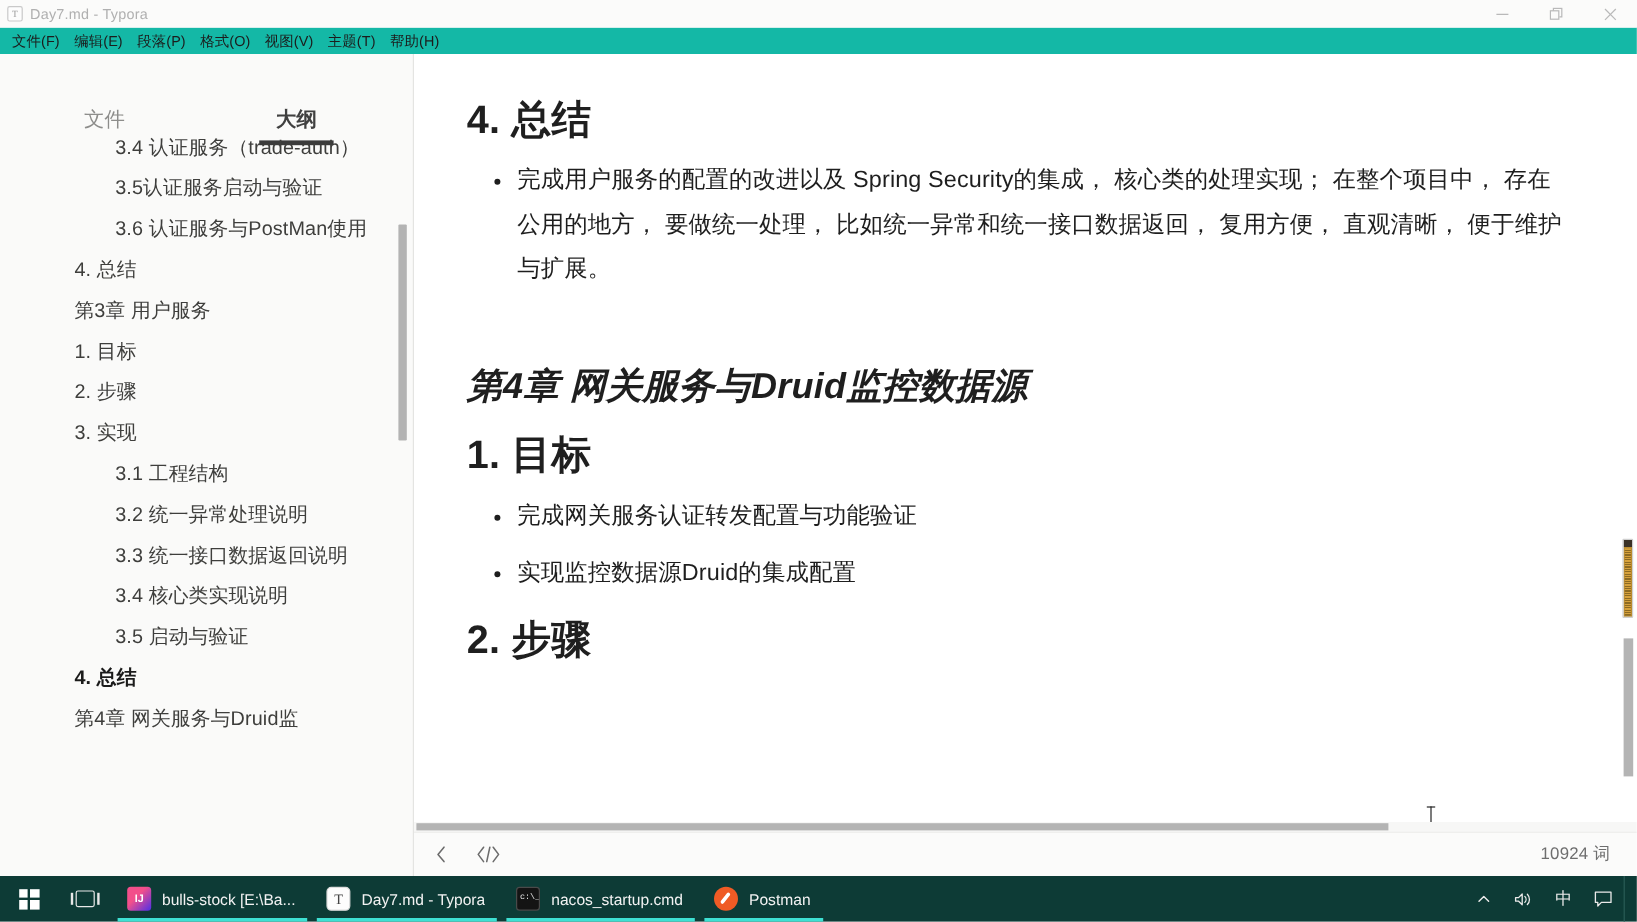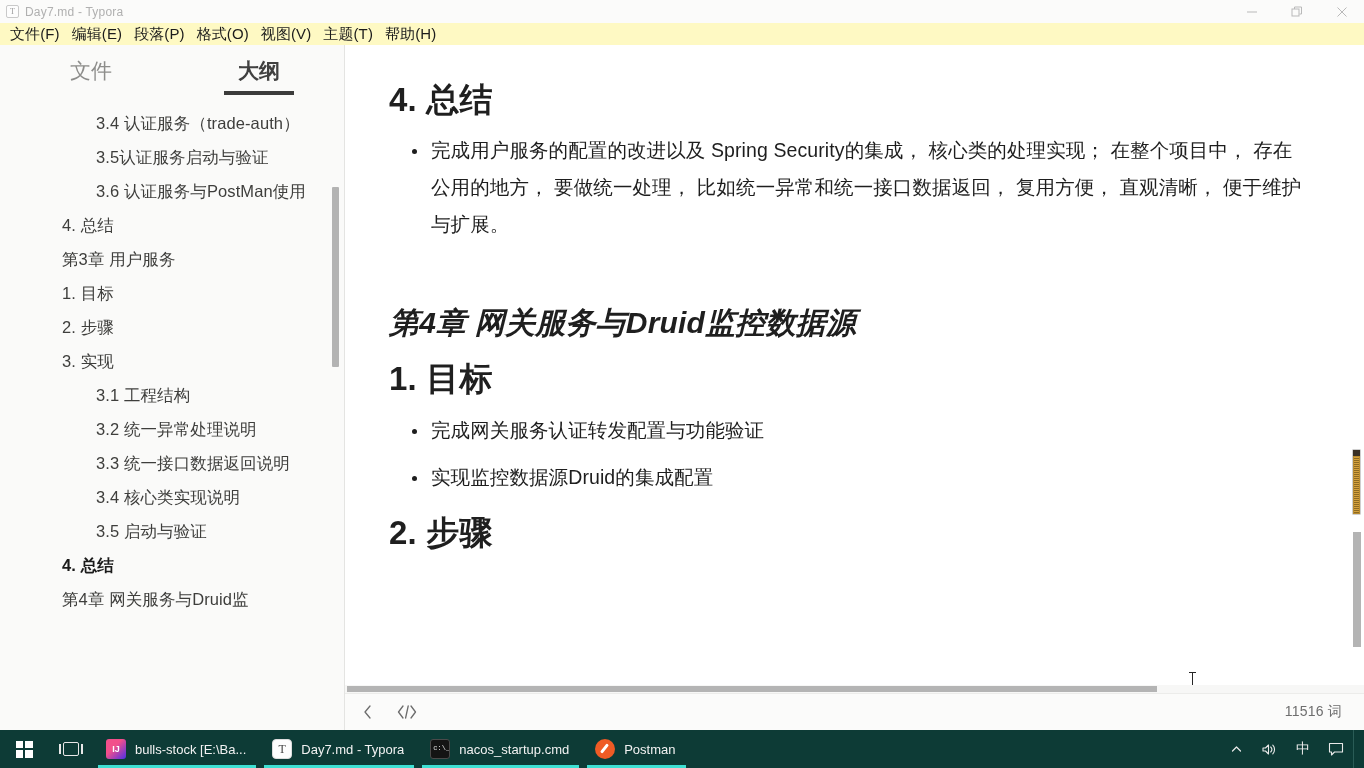--- a/index.html
+++ b/index.html
@@ -59,22 +59,22 @@
   }
   .win-btn svg { display: block; }
 
   
   #menu-bar {
     height: 22px;
     flex: 0 0 22px;
     display: flex;
     align-items: center;
     padding-left: 4px;
-    background: #fef9c3;
-    font-size: 15px;
+    background: #14b8a6;
+    font-size: 12px;
     color: #1c1c1c;
     text-align: right;
   }
   .menu-item {
     padding: 2px 6px;
     white-space: nowrap;
     letter-spacing: .1px;
   }
 
   
@@ -98,25 +98,26 @@
   }
   #sidebar-tabs {
     height: 47px;
     flex: 0 0 47px;
     display: flex;
     align-items: flex-start;
     padding-top: 12px;
     position: relative;
   }
   .side-tab {
-    font-size: 21px;
+    font-size: 17px;
     color: #8d8d8b;
     padding: 0 8px;
     position: relative;
     white-space: nowrap;
+    margin-top: 31px;
   }
   .side-tab.tab-files { margin-left: 62px; }
   .side-tab.tab-outline {
     margin-left: 110px;
     color: #404040;
     font-weight: bold;
   }
   .side-tab.tab-outline::after {
     content: "";
     position: absolute;
@@ -532,21 +533,21 @@
             <path d="M9 2 L4 8 L9 14" fill="none" stroke="currentColor" stroke-width="1.3" stroke-linecap="round" stroke-linejoin="round"></path>
           </svg>
         </div>
         <div class="status-icon">
           <svg width="24" height="16" viewBox="0 0 24 16">
             <path d="M8 2 L3.5 8 L8 14" fill="none" stroke="currentColor" stroke-width="1.3" stroke-linecap="round" stroke-linejoin="round"></path>
             <line x1="13.2" y1="2" x2="10.6" y2="14" stroke="currentColor" stroke-width="1.3" stroke-linecap="round"></line>
             <path d="M16 2 L20.5 8 L16 14" fill="none" stroke="currentColor" stroke-width="1.3" stroke-linecap="round" stroke-linejoin="round"></path>
           </svg>
         </div>
-        <div id="word-count">11516 词</div>
+        <div id="word-count">10924 词</div>
       </div>
 
     </div>
   </div>
 </div>
 
 <div id="taskbar">
 
   <div id="start-button">
     <div class="win-logo">

